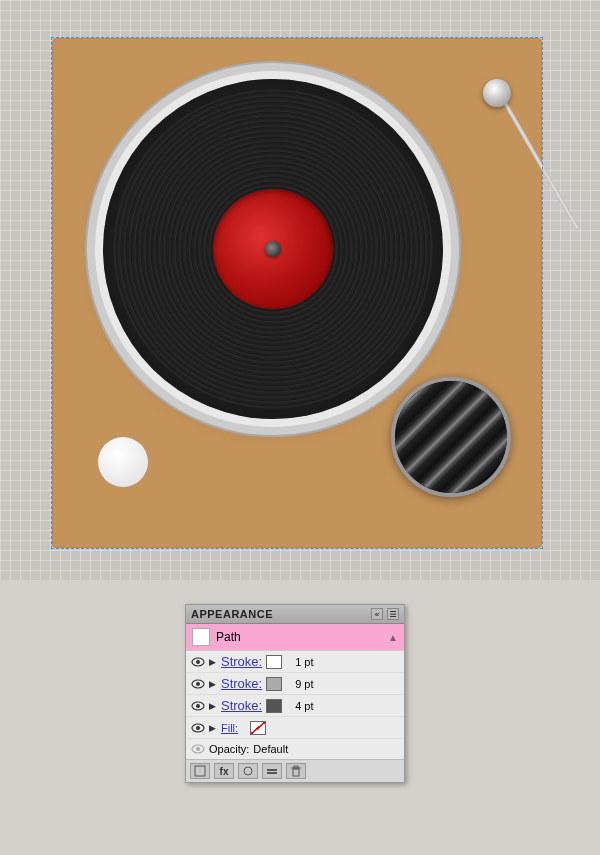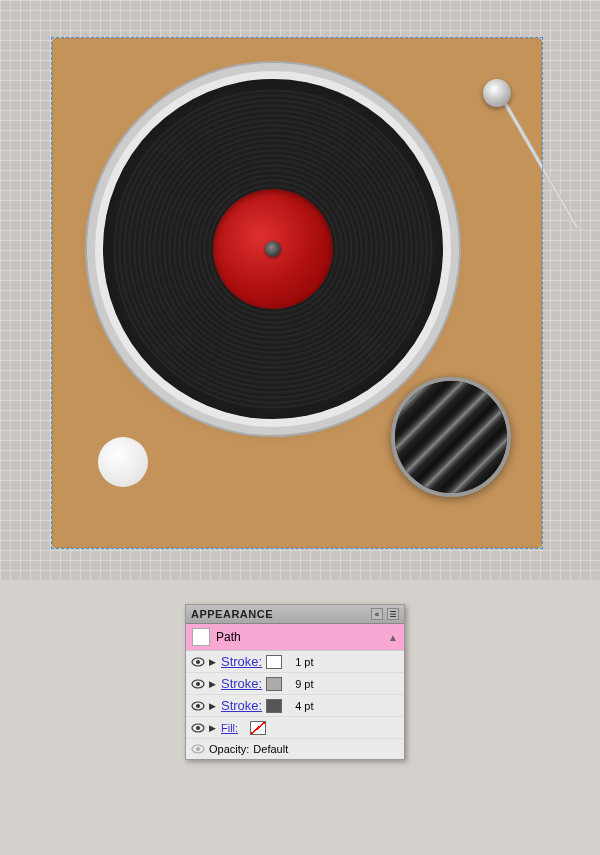--- a/index.html
+++ b/index.html
@@ -489,15 +489,41 @@
       <div class="eye-icon">
         <svg class="eye-svg" viewBox="0 0 14 10" fill="none">
           <ellipse cx="7" cy="5" rx="6" ry="4" stroke="#aaa" stroke-width="1.2"></ellipse>
           <circle cx="7" cy="5" r="2" fill="#aaa"></circle>
         </svg>
       </div>
       <span style="font-size:11px; color:#000; margin-right:4px;">Opacity:</span>
       <span style="font-size:11px; color:#000;text-align:right;">Default</span>
     </div>
 
+    <div class="panel-footer">
+      <div class="footer-btn">
+        <svg width="12" height="12" viewBox="0 0 12 12">
+          <rect x="1" y="1" width="10" height="10" stroke="#555" stroke-width="1" fill="none"></rect>
+        </svg>
+      </div>
+      <div class="footer-btn" style="font-size:10px; font-weight:bold; color:#333;">fx</div>
+      <div class="footer-btn">
+        <svg width="12" height="12" viewBox="0 0 12 12">
+          <circle cx="6" cy="6" r="4" stroke="#555" stroke-width="1" fill="none"></circle>
+        </svg>
+      </div>
+      <div class="footer-btn">
+        <svg width="12" height="12" viewBox="0 0 12 12">
+          <rect x="1" y="4" width="10" height="2" fill="#555"></rect>
+          <rect x="1" y="7" width="10" height="2" fill="#555"></rect>
+        </svg>
+      </div>
+      <div class="footer-btn">
+        <svg width="12" height="12" viewBox="0 0 12 12">
+          <rect x="3" y="4" width="6" height="7" stroke="#555" stroke-width="1" fill="none"></rect>
+          <line x1="1" y1="3" x2="11" y2="3" stroke="#555" stroke-width="1"></line>
+          <rect x="4" y="1" width="4" height="2" stroke="#555" stroke-width="1" fill="none"></rect>
+        </svg>
+      </div>
+    </div>
 
   </div>
 </div>
 
 </body></html>

